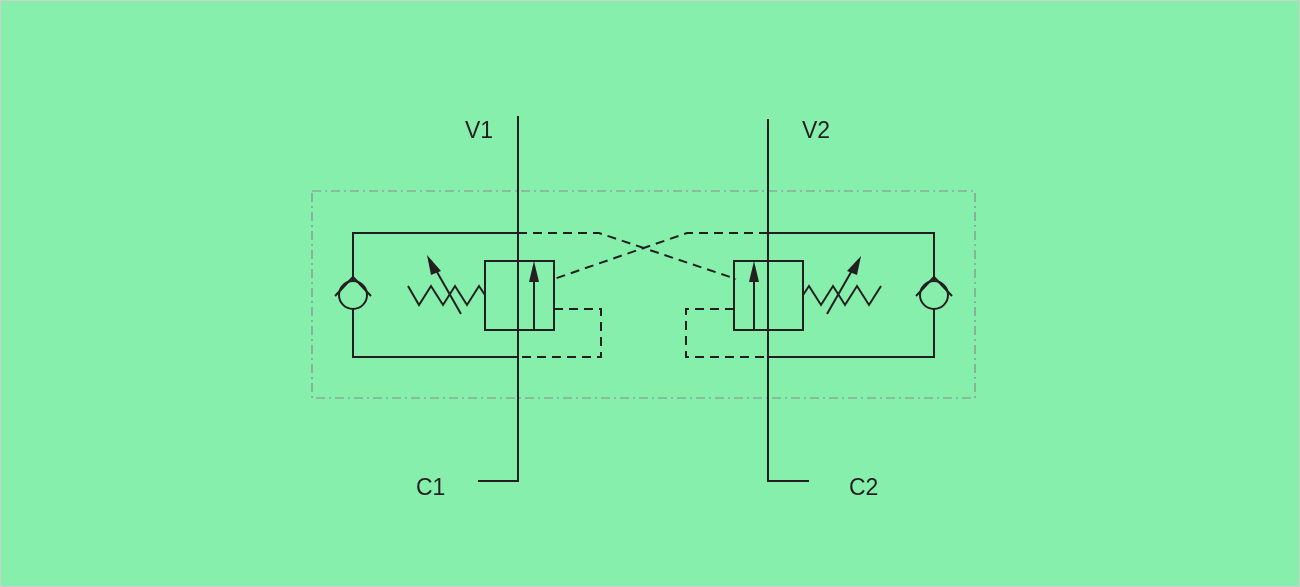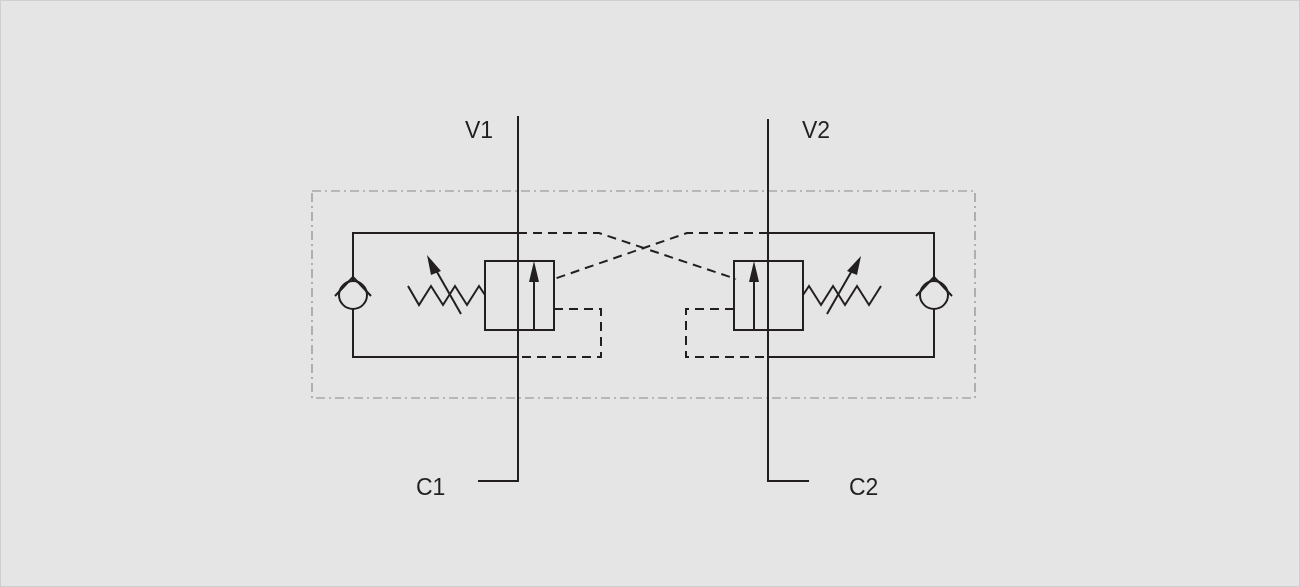--- a/index.html
+++ b/index.html
@@ -1,18 +1,18 @@
 <!DOCTYPE html>
 <html><head>
 <meta charset="utf-8">
 <style>
   html, body { margin: 0; padding: 0; background: #ffffff; }
   .frame {
     position: relative; width: 1298px; height: 585px;
-    border: 1px solid #cfcfcf; background: #e5e5e5; overflow: hidden;
+    border: 1px solid #cfcfcf; background: #86efac; overflow: hidden;
   }
   svg { position: absolute; left: 0; top: 0; }
   .port-label {
     font-family: "Liberation Sans", sans-serif; font-size: 23px; fill: #231f20;
   }
   .solid { stroke: #231f20; stroke-width: 2; fill: none; }
   .dash { stroke: #231f20; stroke-width: 2; fill: none; stroke-dasharray: 9 6; }
   .dashdot { stroke: #8a8a8a; stroke-width: 1.2; fill: none; stroke-dasharray: 9 4 2 4; }
   .arrowhead { fill: #231f20; stroke: none; }
 </style>

